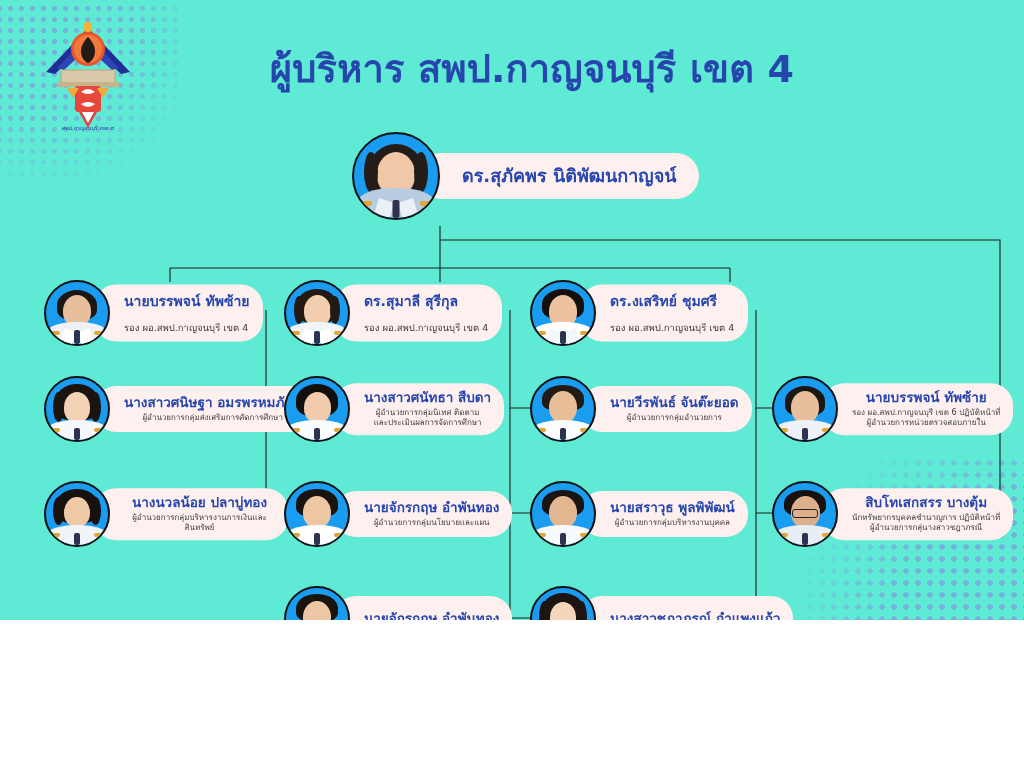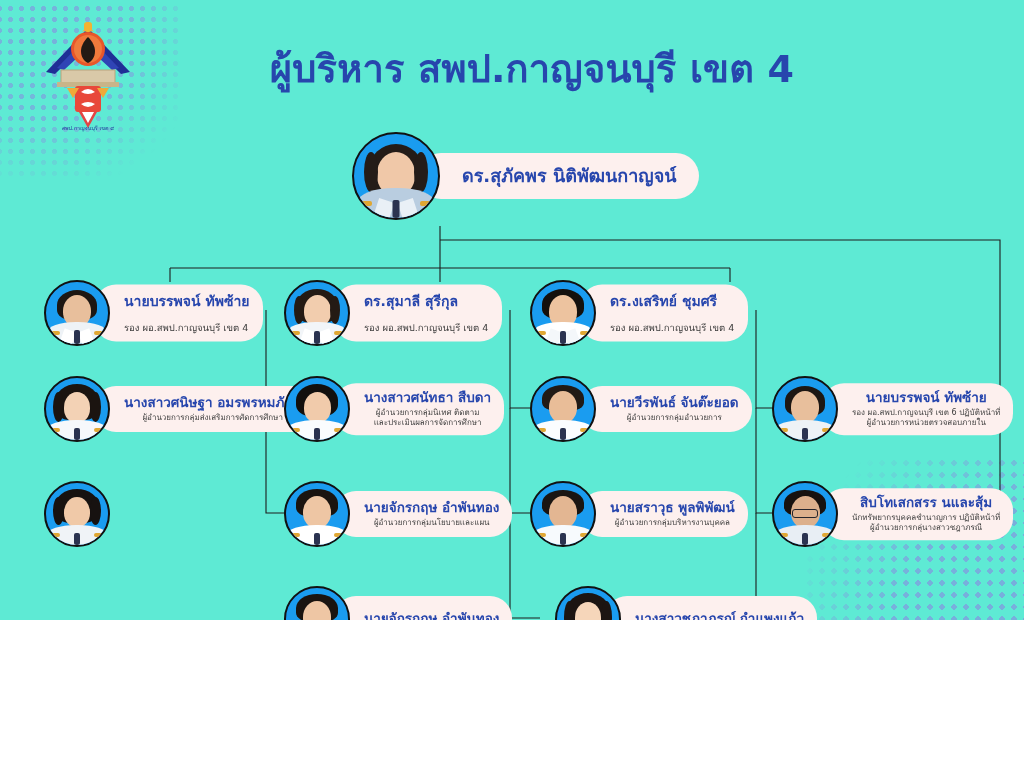--- a/index.html
+++ b/index.html
@@ -330,20 +330,24 @@
     <div class="photo">
       <div class="hair" style="width:44px;height:34px;top:6px;background:#171210;"></div>
       <div class="head" style="width:26px;height:30px;top:14px;margin-left:-13px;background:#f0c9a8;"></div>
       <div class="hair-side" style="width:11px;height:28px;top:14px;left:7px;background:#171210;"></div>
       <div class="hair-side" style="width:11px;height:28px;top:14px;right:7px;background:#171210;"></div>
       <div class="torso" style="width:60px;height:20px;bottom:0;background:#f0f3f7;"></div>
       <div class="tie" style="width:6px;height:12px;bottom:0;"></div>
       <div class="epaulet" style="width:10px;height:4px;bottom:8px;left:4px;"></div>
       <div class="epaulet" style="width:10px;height:4px;bottom:8px;right:4px;"></div>
     </div>
+    <div class="plate">
+      <div class="name">นางนวลน้อย ปลาบู่ทอง</div>
+      <div class="role">ผู้อำนวยการกลุ่มบริหารงานการเงินและสินทรัพย์</div>
+    </div>
   </div>
 
   <div class="card sz-sm align-center" style="left:284px; top:374px; width:250px; height:70px;">
     <div class="photo">
       <div class="hair" style="width:42px;height:32px;top:6px;background:#12100e;"></div>
       <div class="head" style="width:27px;height:31px;top:14px;margin-left:-13.5px;background:#f1cbab;"></div>
       <div class="torso" style="width:60px;height:20px;bottom:0;background:#fafcfe;"></div>
       <div class="tie" style="width:6px;height:12px;bottom:0;"></div>
       <div class="epaulet" style="width:10px;height:4px;bottom:8px;left:4px;"></div>
       <div class="epaulet" style="width:10px;height:4px;bottom:8px;right:4px;"></div>
@@ -407,21 +411,21 @@
       <div class="tie" style="width:6px;height:12px;bottom:0;"></div>
       <div class="epaulet" style="width:10px;height:4px;bottom:8px;left:4px;"></div>
       <div class="epaulet" style="width:10px;height:4px;bottom:8px;right:4px;"></div>
     </div>
     <div class="plate">
       <div class="name">นายวีรพันธ์ จันต๊ะยอด</div>
       <div class="role">ผู้อำนวยการกลุ่มอำนวยการ</div>
     </div>
   </div>
 
-  <div class="card sz-sm align-center" style="left:555px; top:584px; width:250px; height:70px;font-family:Liberation Serif, serif;">
+  <div class="card sz-sm align-center" style="left:530px; top:584px; width:250px; height:70px;">
     <div class="photo">
       <div class="hair" style="width:44px;height:38px;top:5px;background:#1c1512;"></div>
       <div class="head" style="width:26px;height:31px;top:14px;margin-left:-13px;background:#f6d6ba;"></div>
       <div class="hair-side" style="width:11px;height:32px;top:13px;left:7px;background:#1c1512;"></div>
       <div class="hair-side" style="width:11px;height:32px;top:13px;right:7px;background:#1c1512;"></div>
       <div class="torso" style="width:60px;height:20px;bottom:0;background:#fafcff;"></div>
       <div class="tie" style="width:6px;height:12px;bottom:0;"></div>
       <div class="epaulet" style="width:10px;height:4px;bottom:8px;left:4px;"></div>
       <div class="epaulet" style="width:10px;height:4px;bottom:8px;right:4px;"></div>
     </div>
@@ -450,19 +454,19 @@
     <div class="photo">
       <div class="hair" style="width:42px;height:26px;top:7px;background:#17120f;"></div>
       <div class="head" style="width:29px;height:32px;top:13px;margin-left:-14.5px;background:#dcb08c;"></div>
       <div class="glasses" style="width:26px;height:9px;top:26px;"></div>
       <div class="torso" style="width:60px;height:20px;bottom:0;background:#e8eef4;"></div>
       <div class="tie" style="width:6px;height:12px;bottom:0;"></div>
       <div class="epaulet" style="width:10px;height:4px;bottom:8px;left:4px;"></div>
       <div class="epaulet" style="width:10px;height:4px;bottom:8px;right:4px;"></div>
     </div>
     <div class="plate">
-      <div class="name">สิบโทเสกสรร นและสุ้ม</div>
+      <div class="name">สิบโทเสกสรร บางตุ้ม</div>
       <div class="role">นักทรัพยากรบุคคลชำนาญการ ปฏิบัติหน้าที่
 ผู้อำนวยการกลุ่นางสาวชฎาภรณี</div>
     </div>
   </div>
 
 </div>
 
 </body></html>

